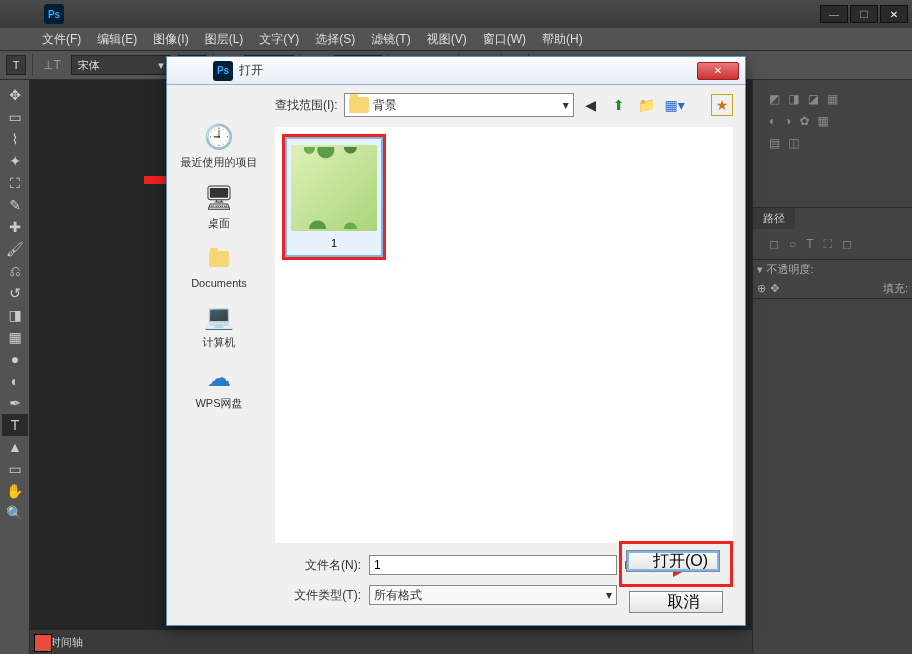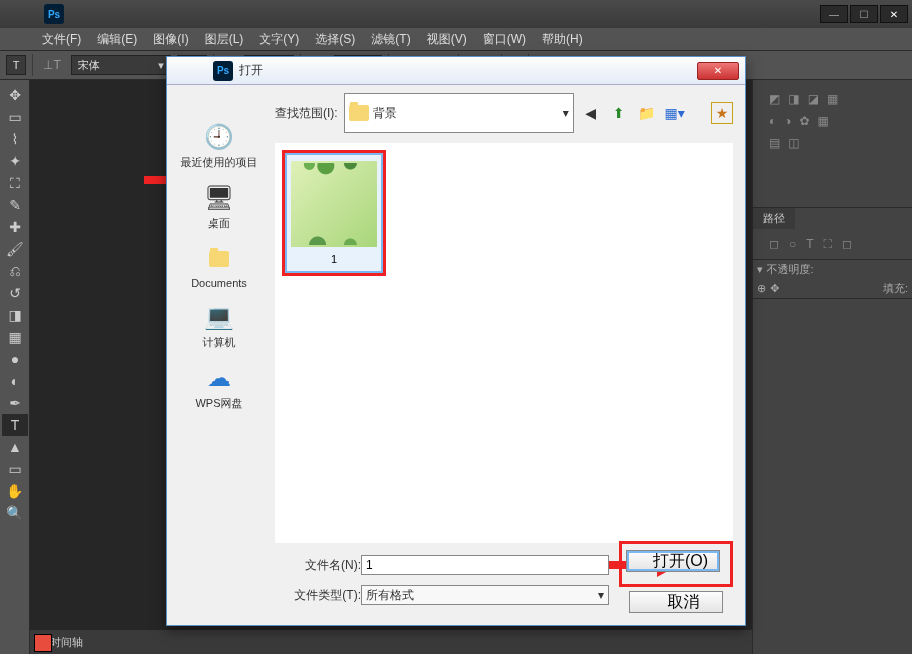--- a/index.html
+++ b/index.html
@@ -47,31 +47,31 @@
 .dlg-title { height:28px; background:linear-gradient(#fdfdfd,#e4ecf7); display:flex; align-items:center; padding:0 6px; border-bottom:1px solid #aac;}
 .dlg-title .ps-logo { margin-right:6px; }
 .dlg-title-text { font-size:12px; color:#333; }
 .dlg-close { margin-left:auto; width:42px; height:18px; background:linear-gradient(#e77,#c33); border:1px solid #922; border-radius:2px; color:#fff; font-size:10px; display:flex; align-items:center; justify-content:center;}
 .dlg-body { display:flex; height:calc(100% - 28px); }
 .dlg-sidebar { width:104px; background:#f0f0f0; padding:36px 4px 8px 4px; display:flex; flex-direction:column; gap:12px; align-items:center;}
 .place { display:flex; flex-direction:column; align-items:center; gap:2px; font-size:11px; color:#333; text-align:center;}
 .place-ico { width:36px; height:32px; display:flex; align-items:center; justify-content:center; font-size:24px;}
 .dlg-main { flex:1; padding:8px 12px 8px 4px; display:flex; flex-direction:column;}
 .dlg-top { display:flex; align-items:center; gap:6px; font-size:12px; color:#333; margin-bottom:10px;}
-.dlg-combo { flex:0 0 230px; height:40px; border:1px solid #888; background:#fff; padding:0 4px; display:flex; align-items:center; font-size:12px; justify-content:space-between;}
+.dlg-combo { flex:0 0 230px; height:24px; border:1px solid #888; background:#fff; padding:0 4px; display:flex; align-items:center; font-size:12px; justify-content:space-between;}
 .dlg-toolbtn { width:22px; height:22px; display:flex; align-items:center; justify-content:center; font-size:14px;}
 .dlg-files { flex:1; background:#fff; border:1px solid #fff; padding:6px;}
 .thumb-sel { width:104px; border:3px solid #e22; padding:0; position:relative;}
 .thumb-inner { border:2px solid #7ab7f0; padding:4px; background:#e8f2fc;}
 .thumb-img { width:86px; height:86px; background:linear-gradient(135deg,#dff0b8,#a8d67a); position:relative; margin:2px auto;}
 .thumb-img::before { content:""; position:absolute; top:2px; left:2px; right:2px; height:28px; background:radial-gradient(circle at 70% 0%, #4a8a3a 6px, transparent 7px),radial-gradient(circle at 40% 10%, #5aa043 8px, transparent 9px),radial-gradient(circle at 20% 5%, #6ab050 5px, transparent 6px);}
 .thumb-img::after { content:""; position:absolute; bottom:2px; left:2px; right:2px; height:24px; background:radial-gradient(circle at 30% 100%, #5a9a4a 8px, transparent 9px), radial-gradient(circle at 70% 100%, #6aab50 6px, transparent 7px);}
 .thumb-label { text-align:center; font-size:11px; padding:4px 0 2px 0; }
 .dlg-bottom { padding:10px 4px 4px 0; }
-.dlg-row { display:flex; align-items:center; gap:0; margin-bottom:8px; font-size:12px; color:#333;}
+.dlg-row { display:flex; align-items:center; gap:8px; margin-bottom:8px; font-size:12px; color:#333;}
 .dlg-row label { width:86px; text-align:right; }
 .dlg-input { flex:0 0 248px; height:20px; border:1px solid #888; background:#fff; padding:0 4px; font-size:12px;}
 .dlg-select { flex:0 0 248px; height:20px; border:1px solid #888; background:#f8f8f8; padding:0 4px; font-size:12px; display:flex; align-items:center; justify-content:space-between;}
 .dlg-btn { width:94px; height:22px; border:1px solid #888; background:linear-gradient(#fdfdfd,#e4e4e4); font-size:16px; display:flex; align-items:center; justify-content:center;padding-left:15px;}
 .dlg-btn.primary { box-shadow:0 0 0 2px #7ab7f0 inset; }
 .red-box-btn { border:3px solid #e22; padding:6px 10px 12px 4px; position:absolute; right:12px; top:484px;}
 
 
 .arrow { position:absolute; height:0; }
 .arrow-line { position:absolute; background:#e22; height:8px; }

